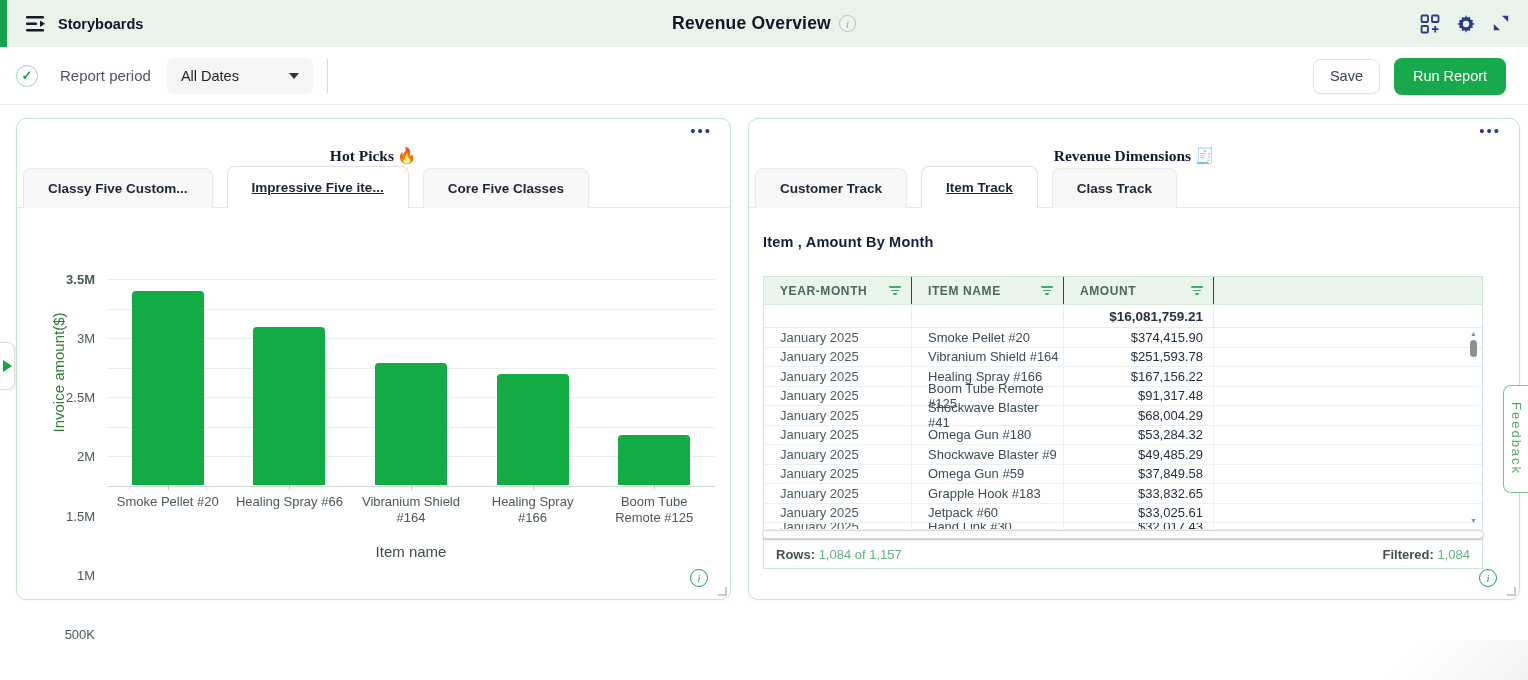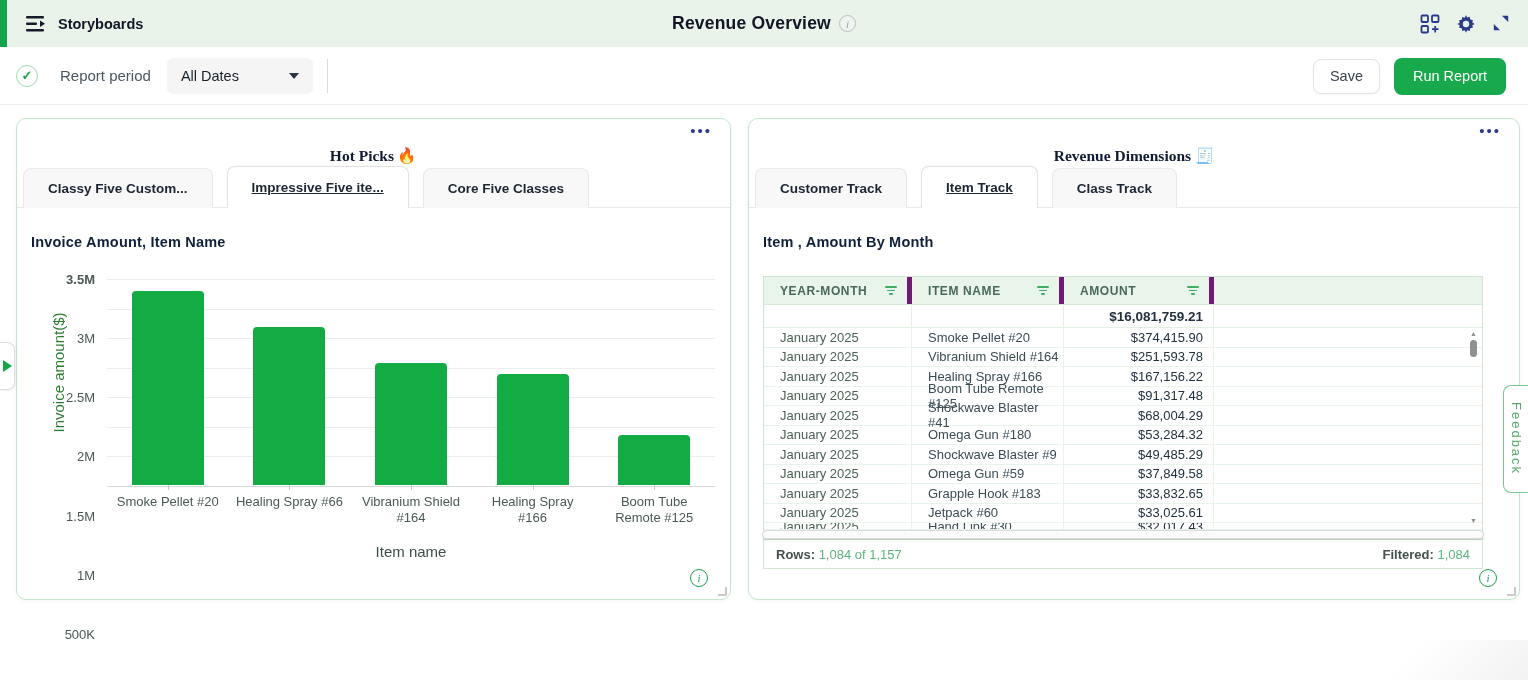--- a/index.html
+++ b/index.html
@@ -81,21 +81,21 @@
   .card-info-icon { position:absolute; right:22px; bottom:12px; width:18px; height:18px;
     border:1.6px solid #18a24e; border-radius:50%; color:#18a24e; font-size:11px; font-style:italic;
     font-family:"Liberation Serif", serif; display:flex; align-items:center; justify-content:center; cursor:pointer; }
   .resize-corner { position:absolute; right:3px; bottom:3px; width:9px; height:9px;
     border-right:2px solid #c9c9c9; border-bottom:2px solid #c9c9c9; }
 
   
   .table-outer { position:absolute; left:14px; top:157px; width:720px; border:1px solid #cfe7d2; background:#fff; }
   .t-header { display:flex; height:28px; background:#e9f4ea; border-bottom:1px solid #d5ead8; }
   .t-hcell { display:flex; align-items:center; justify-content:space-between; padding:0 10px 0 16px;
-    font-size:12px; letter-spacing:.6px; color:#4b685c; border-right:5px solid #701a75; font-weight:bold; }
+    font-size:12px; letter-spacing:.6px; color:#4b685c; border-right:1px solid #701a75; font-weight:bold; }
   .t-hcell:last-child { border-right:none; }
   .filter-icon { display:inline-flex; flex-direction:column; gap:2px; align-items:center; cursor:pointer; }
   .filter-icon i { display:block; height:1.6px; background:#3fae62; border-radius:1px; }
   .filter-icon i:nth-child(1){ width:12px; } .filter-icon i:nth-child(2){ width:8px; } .filter-icon i:nth-child(3){ width:4px; }
   .t-total { display:flex; height:23px; border-bottom:1px solid #e2f0e4; background:#fff; }
   .t-total .cell { border-right:1px solid #e2f0e4; }
   .t-total .amount { font-weight:bold; color:#13233c; font-size:13.5px; display:flex; align-items:center;
     justify-content:flex-end; padding-right:10px; }
   .t-body { position:relative; height:202px; overflow:hidden; }
   .t-row { display:flex; height:19.5px; border-bottom:1px solid #e8f4e9; background:#fff; }
@@ -193,21 +193,20 @@
   <div class="card-title-row">
     <span class="card-title">Hot Picks 🔥</span>
     <span class="dots-menu">•••</span>
   </div>
   <div class="tabs-row">
     <div class="tabs-underline"></div>
   <div class="tab">Classy Five Custom...</div>
       <div class="tab active">Impressive Five ite...</div>
       <div class="tab">Core Five Classes</div>
     </div>
-  <div class="section-title">Invoice Amount, Item Name</div>
 
   <div class="chart-wrap">
     <div class="y-axis-label">Invoice amount($)</div>
     <div class="plot" id="plot">
         <div class="gridline" style="top: 0px;">
           <span class="ytick" style="top: 0px; font-weight: bold;">3.5M</span>
         </div>
         <div class="gridline" style="top: 29.5714px;">
           <span class="ytick" style="top: 29.5714px;">3M</span>
         </div>

